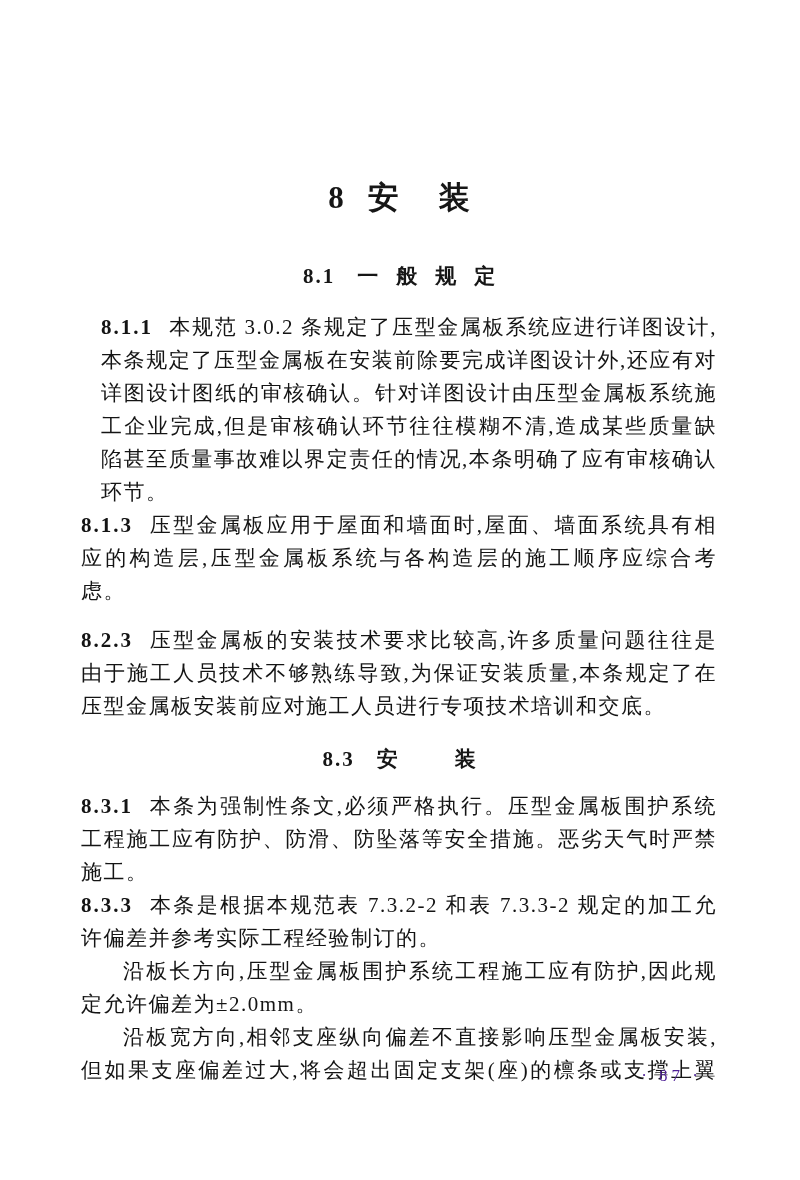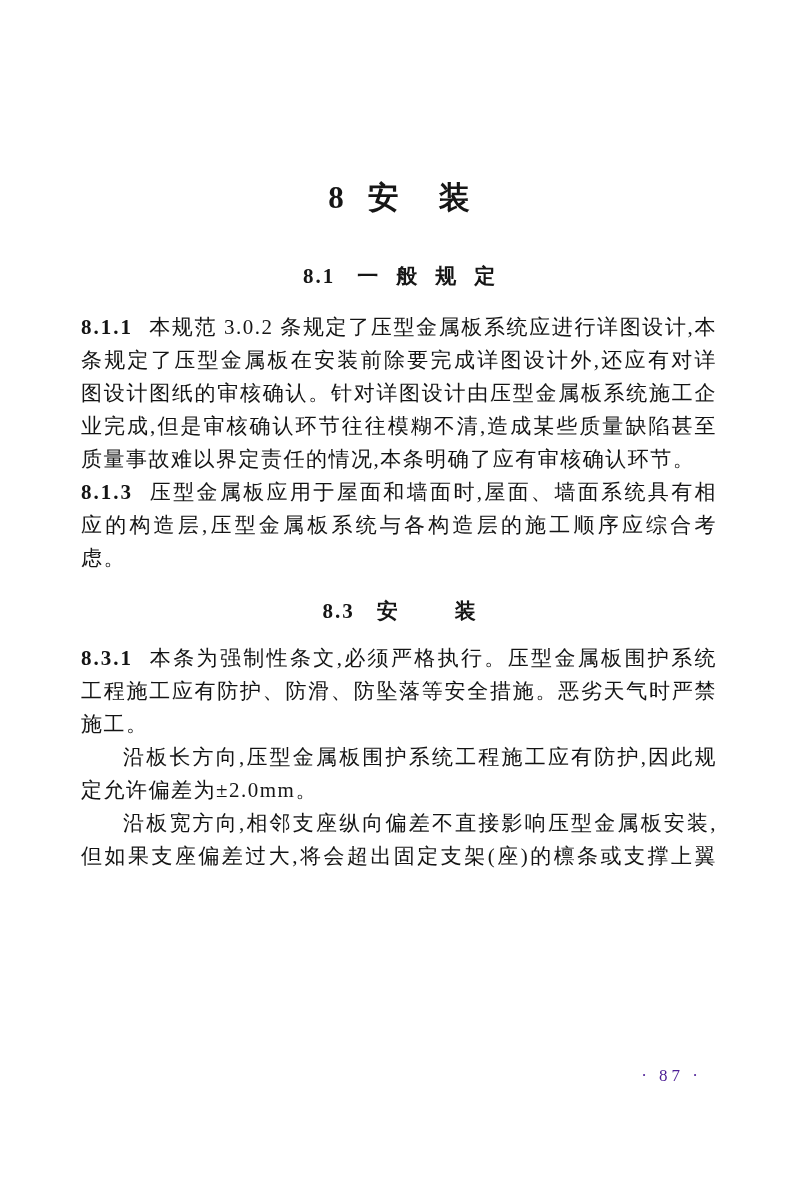--- a/index.html
+++ b/index.html
@@ -53,21 +53,21 @@
     letter-spacing: 1.5px;
     color: #141414;
   }
   .para .clause-num {
     font-weight: bold;
     letter-spacing: 2px;
     margin-right: 16px;
   }
   .para .clause-num:empty { margin-right: 0; letter-spacing: 0; }
 
-  .p811 { margin-top: 19px; }
+  .p811 { margin-top: 19px; margin-left: 20px; }
   .p823 { margin-top: 16px; }
   .p831 { margin-top: 15px; }
 
   .indented { text-indent: 42px; }
   .justify-last { text-align-last: justify; }
 
   .page-number {
     position: absolute;
     top: 1066px;
     right: 98px;
@@ -85,25 +85,27 @@
 
     <h1 class="chapter-title"><span class="ct-num">8</span><span class="ct-c1">安</span><span class="ct-c2">装</span></h1>
 
     <h2 class="sec-heading h81"><span class="sec-num">8.1</span><span class="sec-title">一般规定</span></h2>
 
     <p class="para p811"><b class="clause-num">8.1.1</b><span>本规范 3.0.2 条规定了压型金属板系统应进行详图设计,本条规定了压型金属板在安装前除要完成详图设计外,还应有对详图设计图纸的审核确认。针对详图设计由压型金属板系统施工企业完成,但是审核确认环节往往模糊不清,造成某些质量缺陷甚至质量事故难以界定责任的情况,本条明确了应有审核确认环节。</span></p>
 
     <p class="para"><b class="clause-num">8.1.3</b><span>压型金属板应用于屋面和墙面时,屋面、墙面系统具有相应的构造层,压型金属板系统与各构造层的施工顺序应综合考虑。</span></p>
 
 
+    <p class="para p823"><b class="clause-num">8.2.3</b><span>压型金属板的安装技术要求比较高,许多质量问题往往是由于施工人员技术不够熟练导致,为保证安装质量,本条规定了在压型金属板安装前应对施工人员进行专项技术培训和交底。</span></p>
 
     <h2 class="sec-heading h83"><span class="sec-num">8.3</span><span class="sec-title">安　装</span></h2>
 
     <p class="para p831"><b class="clause-num">8.3.1</b><span>本条为强制性条文,必须严格执行。压型金属板围护系统工程施工应有防护、防滑、防坠落等安全措施。恶劣天气时严禁施工。</span></p>
 
+    <p class="para"><b class="clause-num">8.3.3</b><span>本条是根据本规范表 7.3.2-2 和表 7.3.3-2 规定的加工允许偏差并参考实际工程经验制订的。</span></p>
 
     <p class="para indented"><b class="clause-num"></b><span>沿板长方向,压型金属板围护系统工程施工应有防护,因此规定允许偏差为±2.0mm。</span></p>
 
     <p class="para indented justify-last"><b class="clause-num"></b><span>沿板宽方向,相邻支座纵向偏差不直接影响压型金属板安装,但如果支座偏差过大,将会超出固定支架(座)的檩条或支撑上翼</span></p>
 
   </div>
 
   <div class="page-number"><span>· 87 ·</span></div>
 </div>
 

